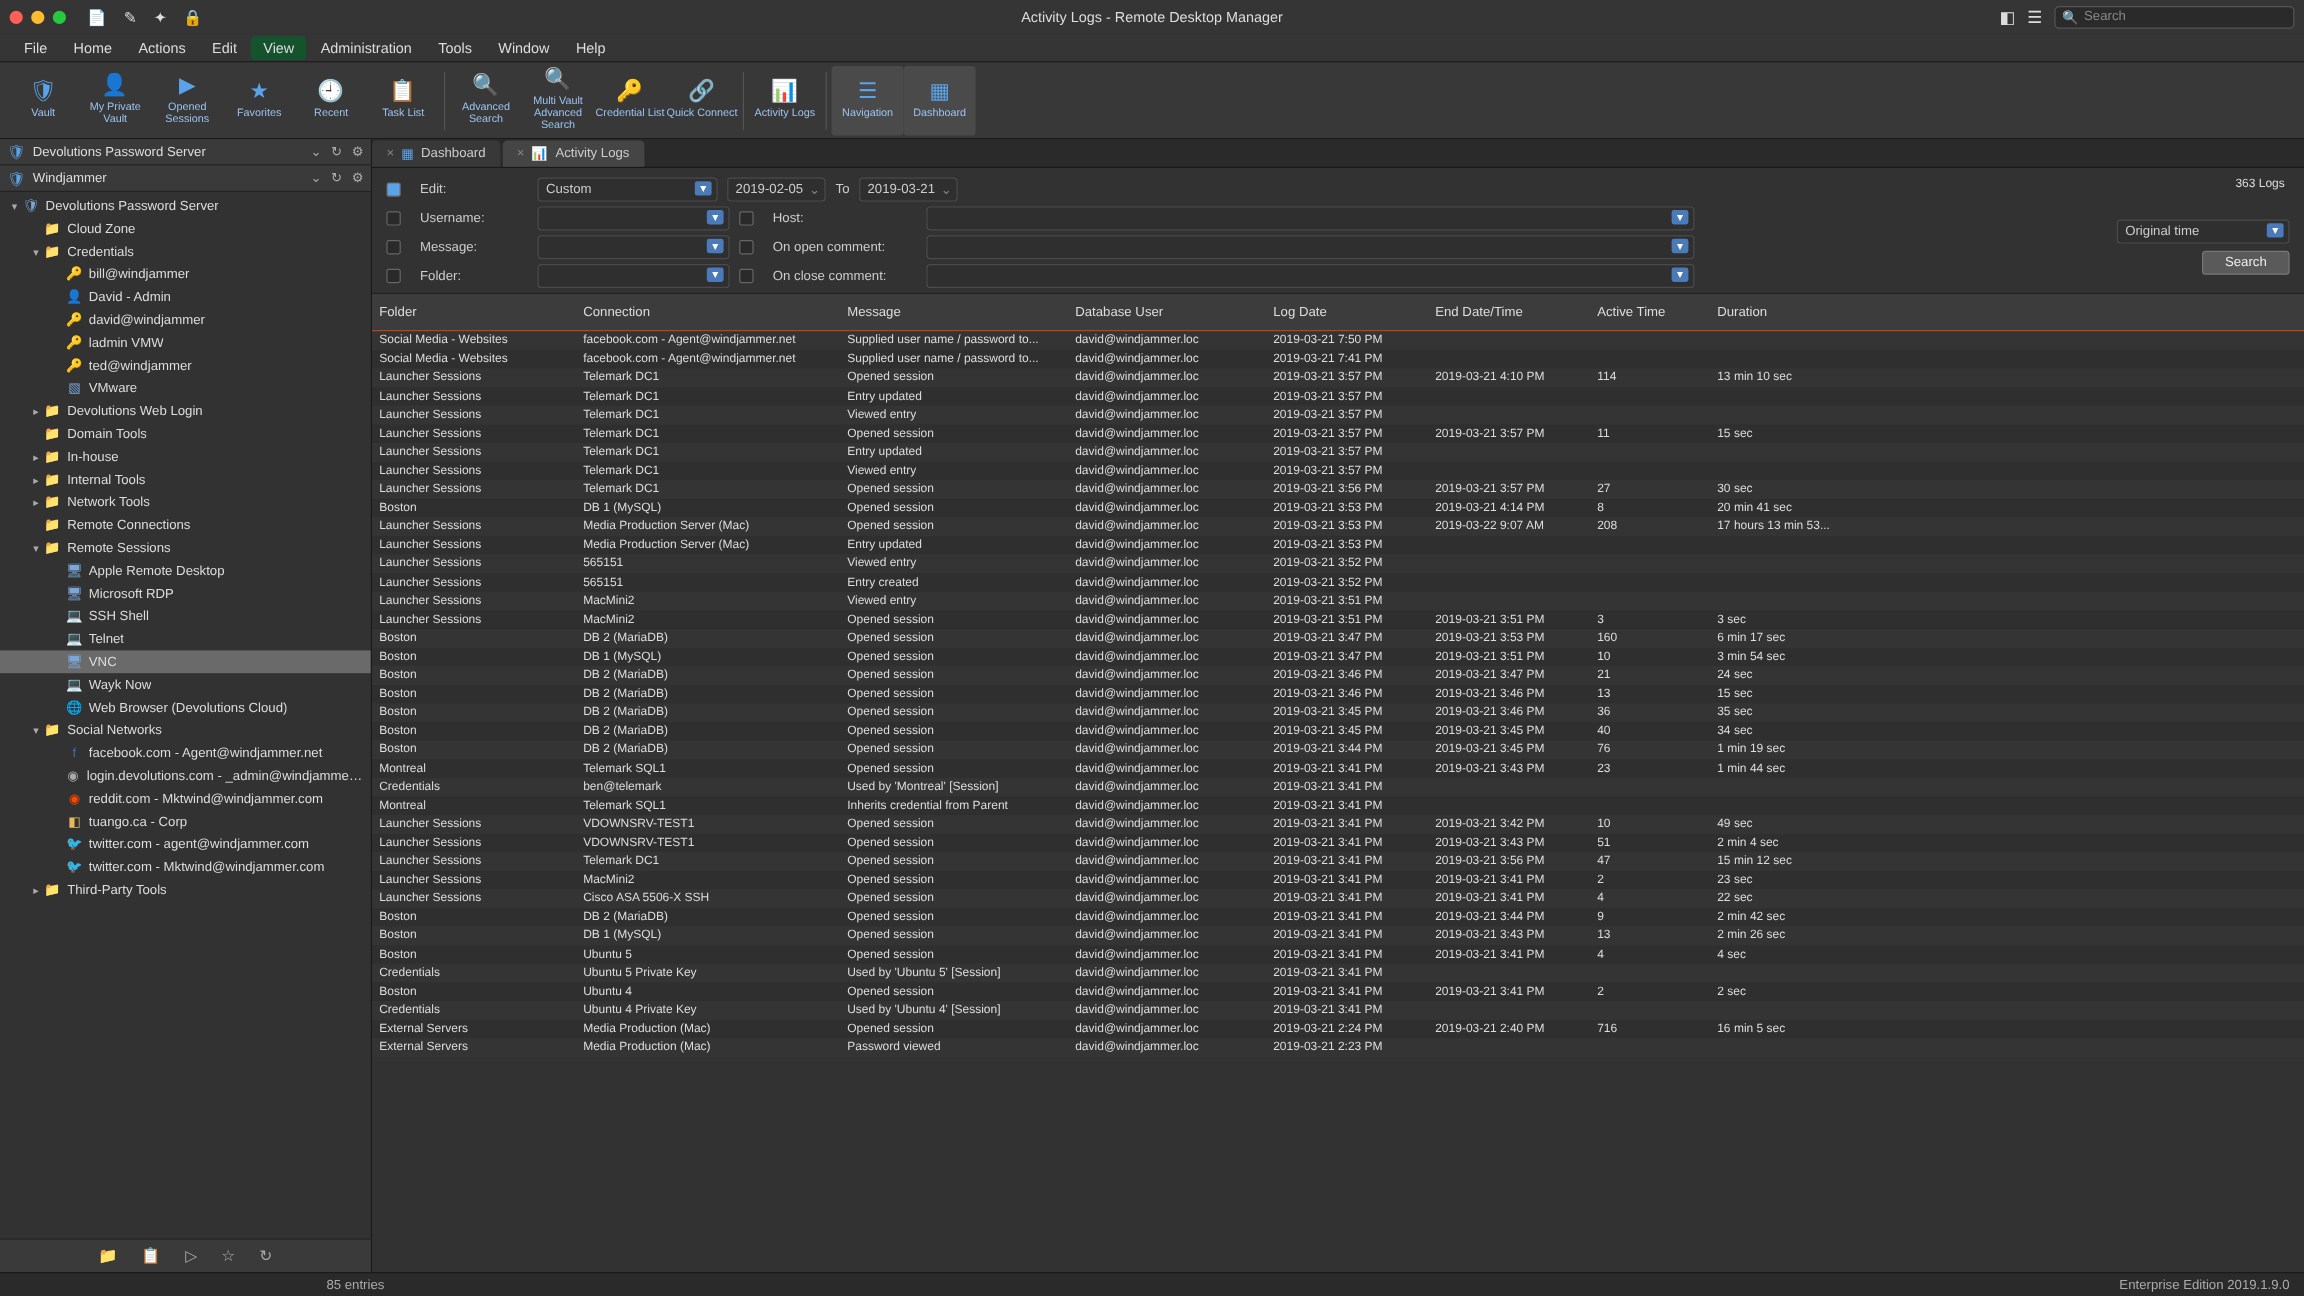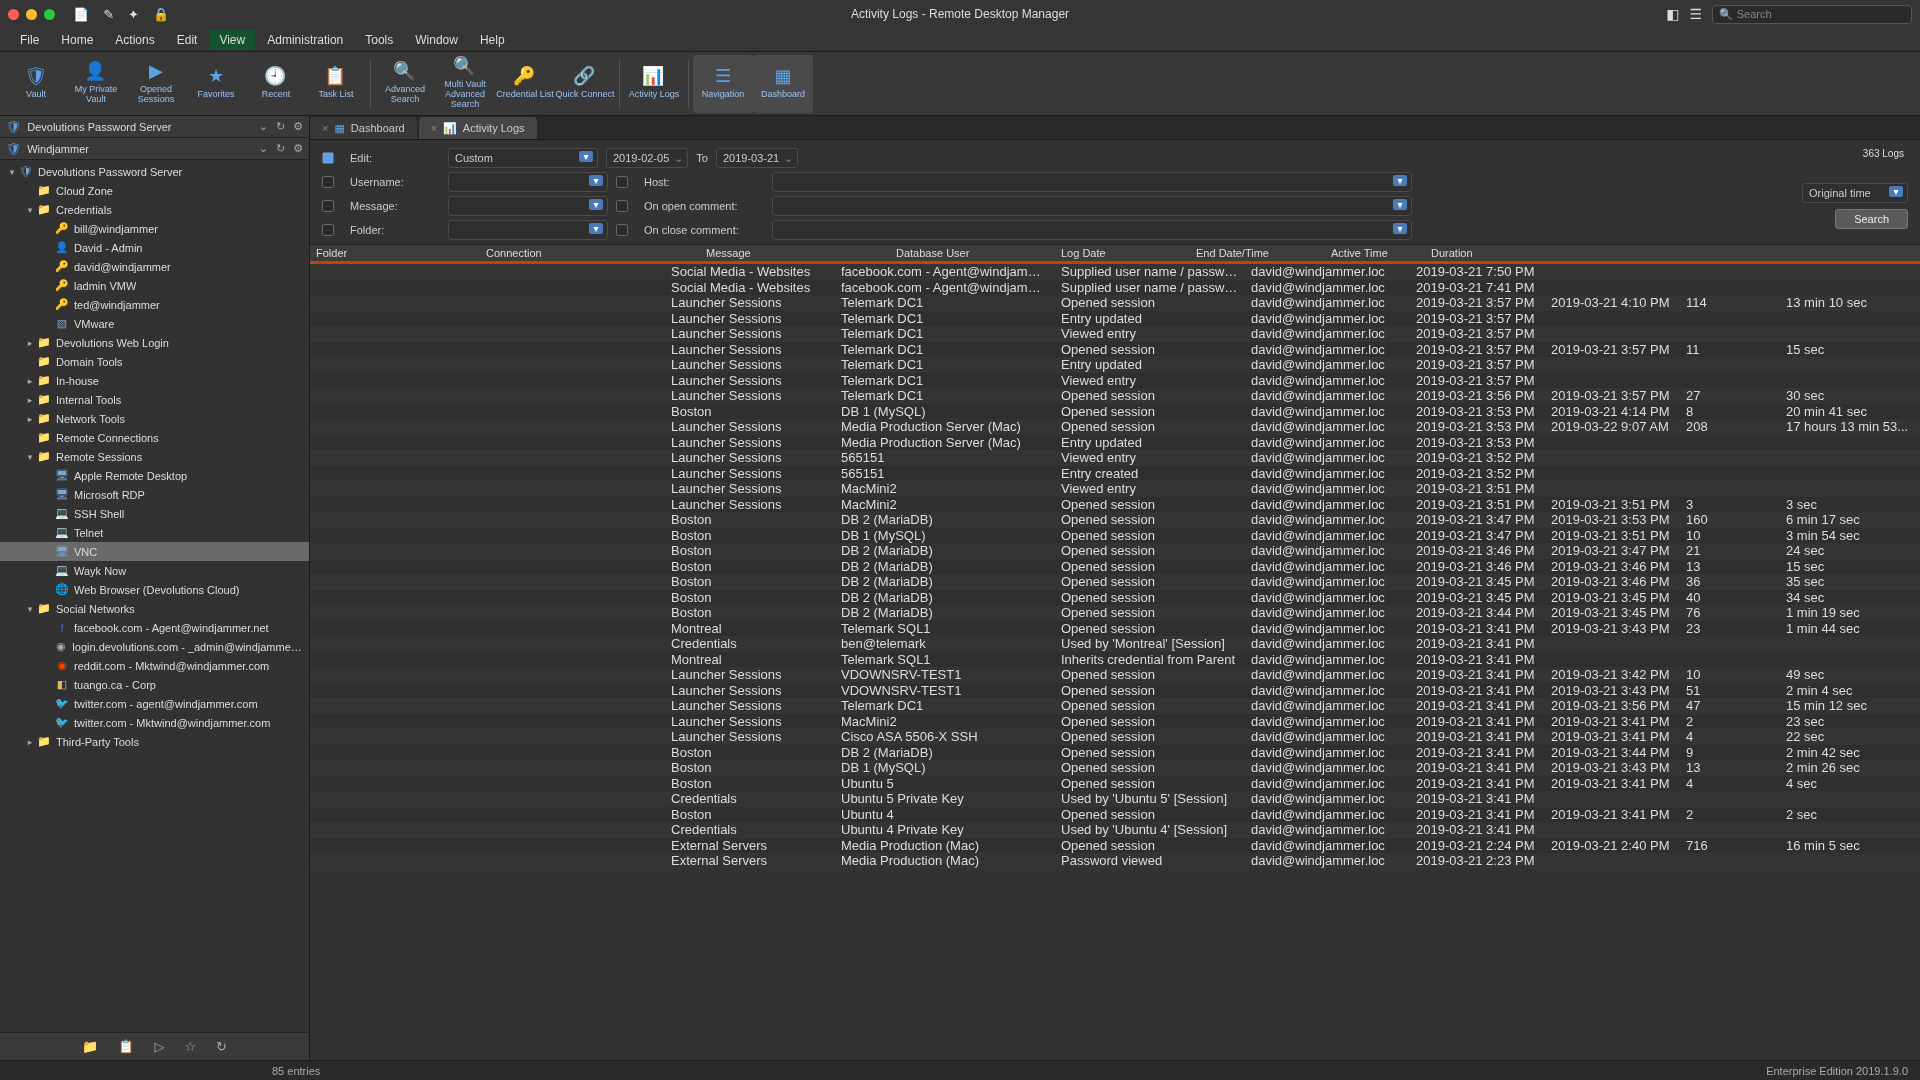--- a/index.html
+++ b/index.html
@@ -43,26 +43,26 @@
 .filters .cb.on { background:#5ba3e8; }
 .filters .lbl { color:#ccc; font-size:11px; }
 .filters .fld { background:#2f2f2f; border:1px solid #4a4a4a; border-radius:3px; height:20px; padding:0 6px; color:#ccc; font-size:11px; display:flex; align-items:center; }
 .filters .sel { position:relative; }
 .filters .sel::after { content:"▾"; position:absolute; right:4px; top:2px; color:#fff; background:#4a7ab8; width:14px; text-align:center; border-radius:2px; font-size:10px; }
 .dfld { background:#2f2f2f; border:1px solid #4a4a4a; border-radius:3px; height:20px; padding:0 18px 0 6px; color:#ccc; font-size:11px; display:flex; align-items:center; position:relative; }
 .dfld::after { content:"⌄"; position:absolute; right:4px; color:#888; }
 .logs-count { position:absolute; right:16px; top:8px; color:#ddd; font-size:10px; }
 .right-ctrls { grid-column:7; display:flex; flex-direction:column; align-items:flex-end; gap:6px; }
 .srch-btn { background:#5a5a5a; border:1px solid #777; color:#eee; padding:3px 18px; border-radius:3px; font-size:11px; }
-.orig-time { width:106px; }
+.orig-time { width:144px; }
 .grid { flex:1; overflow:auto; }
-.ghdr { display:flex; background:#3c3c3c; border-top:1px solid #222; border-bottom:3px solid #c2410c; height:20px; align-items:center; font-size:11px; color:#ddd; position:sticky; top:0; }
+.ghdr { display:flex; background:#3c3c3c; border-top:1px solid #222; border-bottom:1px solid #c2410c; height:32px; align-items:center; font-size:11px; color:#ddd; position:sticky; top:0; }
 .gcell { padding:0 6px; overflow:hidden; white-space:nowrap; text-overflow:ellipsis; }
 .c-folder{width:170px}.c-conn{width:220px}.c-msg{width:190px}.c-user{width:165px}.c-log{width:135px}.c-end{width:135px}.c-act{width:100px}.c-dur{width:140px}
-.grow { display:flex; height:15.5px; align-items:center; font-size:13px; color:#ddd;justify-content:flex-end; }
+.grow { display:flex; height:15.5px; align-items:center; font-size:10px; color:#ddd; }
 .grow:nth-child(odd){ background:#343434; }
 .grow:nth-child(even){ background:#2f2f2f; }
 .status { height:20px; background:#2a2a2a; border-top:1px solid #1a1a1a; display:flex; align-items:center; padding:0 12px; color:#aaa; font-size:11px; }
 .status .right { margin-left:auto; }
 </style>
 </head>
 <body>
 
 <div class="titlebar">
   <div class="traffic">

